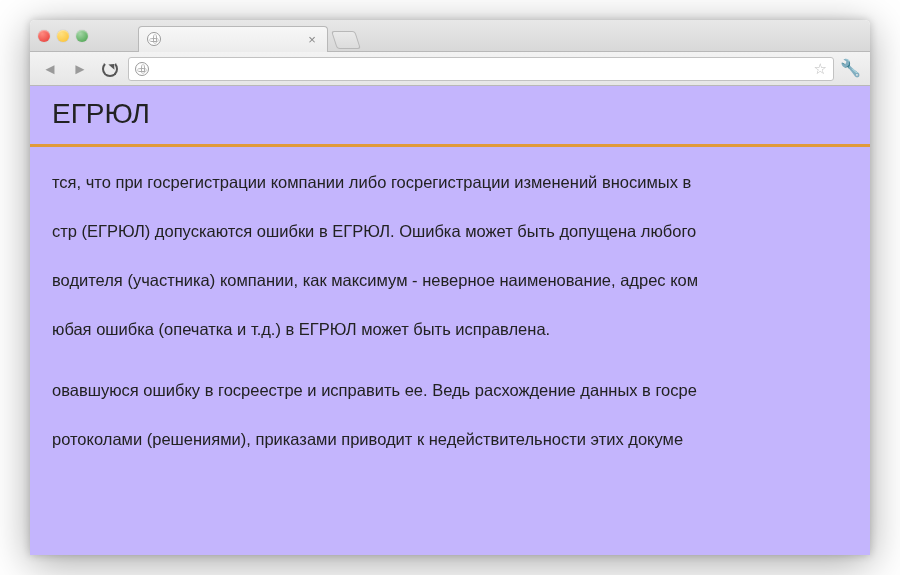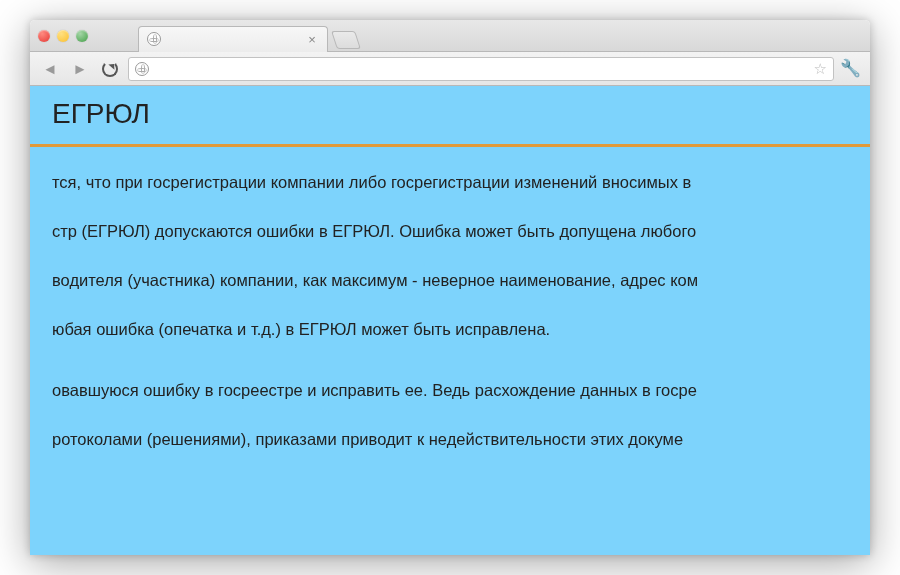--- a/index.html
+++ b/index.html
@@ -150,21 +150,21 @@
       font-size: 15px; color: #bbb;
     }
     .wrench {
       width: 22px; height: 22px;
       display: flex; align-items: center; justify-content: center;
       color: #555; font-size: 17px;
     }
     
     .viewport {
       flex: 1;
-      background: #7dd3fc;
+      background: #c4b5fd;
       overflow: hidden;
       position: relative;
     }
     .page {
       position: absolute;
       left: -30px;
       top: 0;
       width: 920px;
       padding-top: 12px;
       font-family: Verdana, Geneva, sans-serif;

